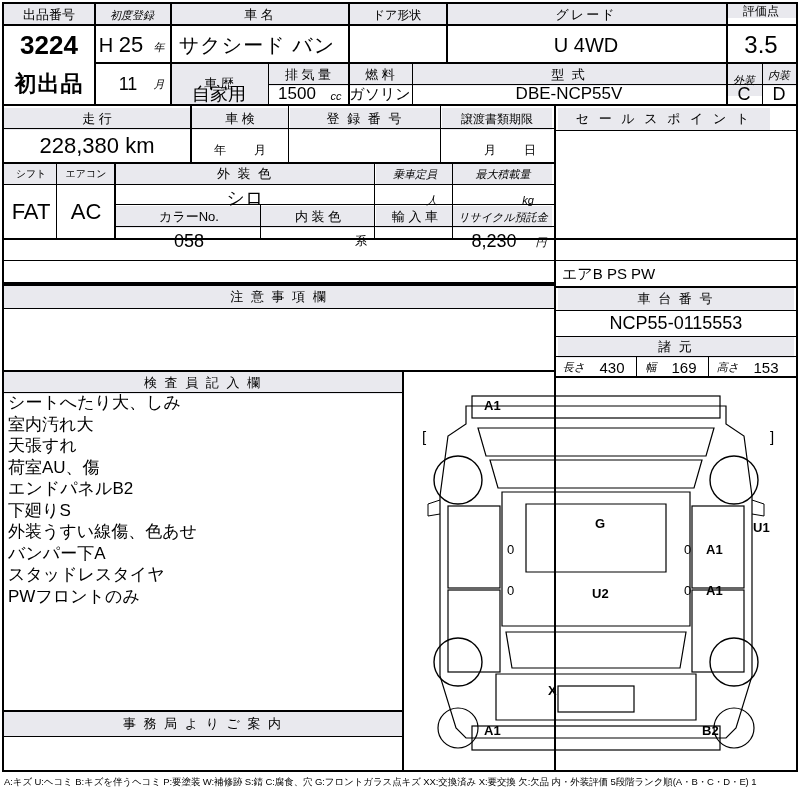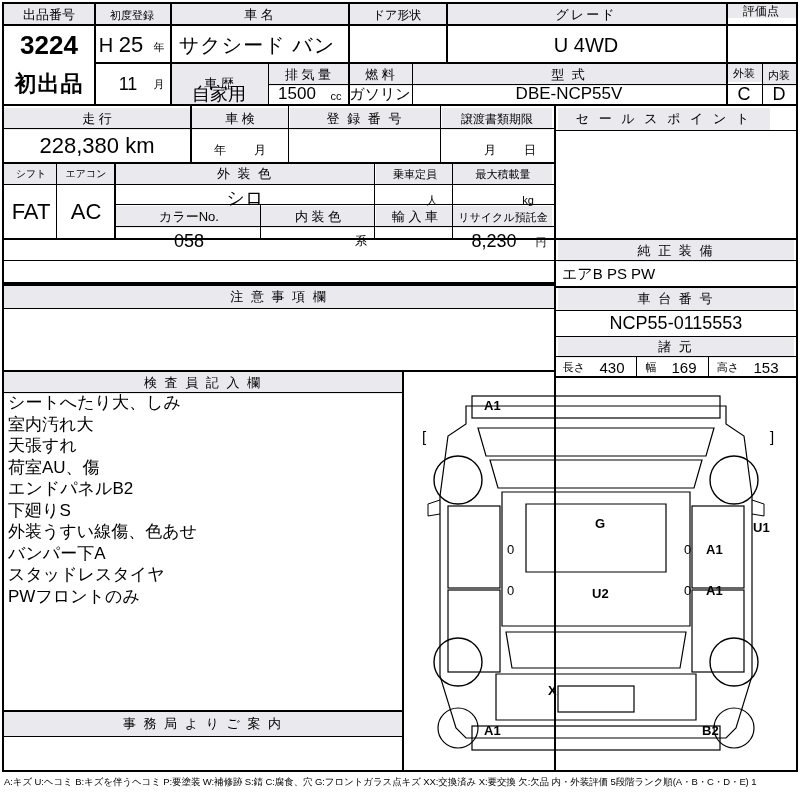--- a/index.html
+++ b/index.html
@@ -25,21 +25,21 @@
     align-items: center;
     justify-content: center;
     text-align: center;
     overflow: hidden;
     white-space: nowrap;
   }
   .hdr {
     background: #e9e9ee;
   }
   .t10 { font-size: 10px; }
-  .t11 { font-size: 11px; }
+  .t11 { font-size: 11px; font-style: italic; }
   .t12 { font-size: 12px; }
   .t13 { font-size: 13px; }
   .t15 { font-size: 15px; }
   .t16 { font-size: 16px; }
   .t17 { font-size: 17px; }
   .t18 { font-size: 18px; }
   .t20 { font-size: 20px; }
   .t22 { font-size: 22px; }
   .t24 { font-size: 24px; }
   .t26 { font-size: 26px; }
@@ -100,33 +100,34 @@
   <div class="lbl hdr t13" style="left:170px; top:4px; width:178px; height:22px;">車 名</div>
   <div class="lbl t20" style="left:170px; top:26px; width:174px; height:38px; letter-spacing:1px;">サクシード バン</div>
 
   <div class="lbl hdr t12" style="left:348px; top:4px; width:98px; height:22px;">ドア形状</div>
   <div class="lbl t16" style="left:348px; top:26px; width:98px; height:38px;"></div>
 
   <div class="lbl hdr t13" style="left:446px; top:4px; width:280px; height:22px; letter-spacing:2px;">グレード</div>
   <div class="lbl t20" style="left:446px; top:26px; width:280px; height:38px;">U  4WD</div>
 
   <div class="lbl hdr t12" style="left:726px; top:4px; width:70px; height:14px;text-align:center;">評価点</div>
+  <div class="lbl t24" style="left:726px; top:26px; width:70px; height:38px;">3.5</div>
 
   <div class="lbl hdr t13" style="left:170px; top:64px; width:98px; height:40px;">車 歴</div>
   <div class="lbl hdr t13" style="left:268px; top:64px; width:80px; height:22px;">排 気 量</div>
   <div class="lbl hdr t13" style="left:348px; top:64px; width:64px; height:22px;">燃 料</div>
   <div class="lbl hdr t13" style="left:412px; top:64px; width:314px; height:22px; letter-spacing:2px;">型 式</div>
 
   <div class="lbl t18" style="left:170px; top:84px; width:98px; height:20px;">自家用</div>
   <div class="lbl t17" style="left:268px; top:84px; width:58px; height:20px;">1500</div>
   <div class="lbl t11" style="left:324px; top:88px; width:24px; height:16px;">cc</div>
   <div class="lbl t15" style="left:348px; top:84px; width:64px; height:20px;">ガソリン</div>
   <div class="lbl t17" style="left:412px; top:84px; width:314px; height:20px;">DBE-NCP55V</div>
 
-  <div class="lbl hdr t11" style="left:726px; top:64px; width:36px; height:18px;">外装</div>
+  <div class="lbl hdr t11" style="left:726px; top:64px; width:36px; height:32px;">外装</div>
   <div class="lbl hdr t11" style="left:762px; top:64px; width:34px; height:22px;">内装</div>
   <div class="lbl t18" style="left:726px; top:84px; width:36px; height:20px;">C</div>
   <div class="lbl t18" style="left:762px; top:84px; width:34px; height:20px;">D</div>
 
   <div class="hline2" style="left:2px; top:24px; width:724px;"></div>
   <div class="hline2" style="left:726px; top:24px; width:70px;"></div>
   <div class="hline2" style="left:94px; top:62px; width:702px;"></div>
   <div class="hline" style="left:268px; top:84px; width:458px;"></div>
   <div class="hline" style="left:726px; top:84px; width:70px;"></div>
   <div class="hline2" style="left:2px; top:104px; width:794px;"></div>
@@ -205,21 +206,20 @@
   <div class="hline2" style="left:2px; top:284px; width:552px;"></div>
   <div class="hline" style="left:2px; top:308px; width:552px;"></div>
   <div class="hline2" style="left:2px; top:370px; width:552px;"></div>
   <div class="vline2" style="left:554px; top:104px; height:666px;"></div>
 
   <div class="lbl hdr t13" style="left:558px; top:108px; width:212px; height:22px; letter-spacing:3px;">セ ー ル ス ポ イ ン ト</div>
   <div class="lbl t13 left" style="left:558px; top:132px; width:236px; height:100px;"></div>
   <div class="hline" style="left:554px; top:130px; width:242px;"></div>
   <div class="hline2" style="left:554px; top:238px; width:242px;"></div>
 
-  <div class="lbl hdr t13" style="left:558px; top:240px; width:236px; height:22px; letter-spacing:2px;">純 正 装 備</div>
   <div class="lbl t15 left" style="left:558px; top:262px; width:236px; height:24px;">エアB PS PW</div>
   <div class="hline" style="left:554px; top:260px; width:242px;"></div>
   <div class="hline2" style="left:554px; top:286px; width:242px;"></div>
 
   <div class="lbl hdr t13" style="left:558px; top:288px; width:236px; height:22px; letter-spacing:2px;">車 台 番 号</div>
   <div class="lbl t18" style="left:558px; top:310px; width:236px; height:26px;">NCP55-0115553</div>
   <div class="hline" style="left:554px; top:310px; width:242px;"></div>
 
   <div class="lbl hdr t13" style="left:558px; top:336px; width:236px; height:22px; letter-spacing:2px;">諸 元</div>
   <div class="hline" style="left:554px; top:336px; width:242px;"></div>

